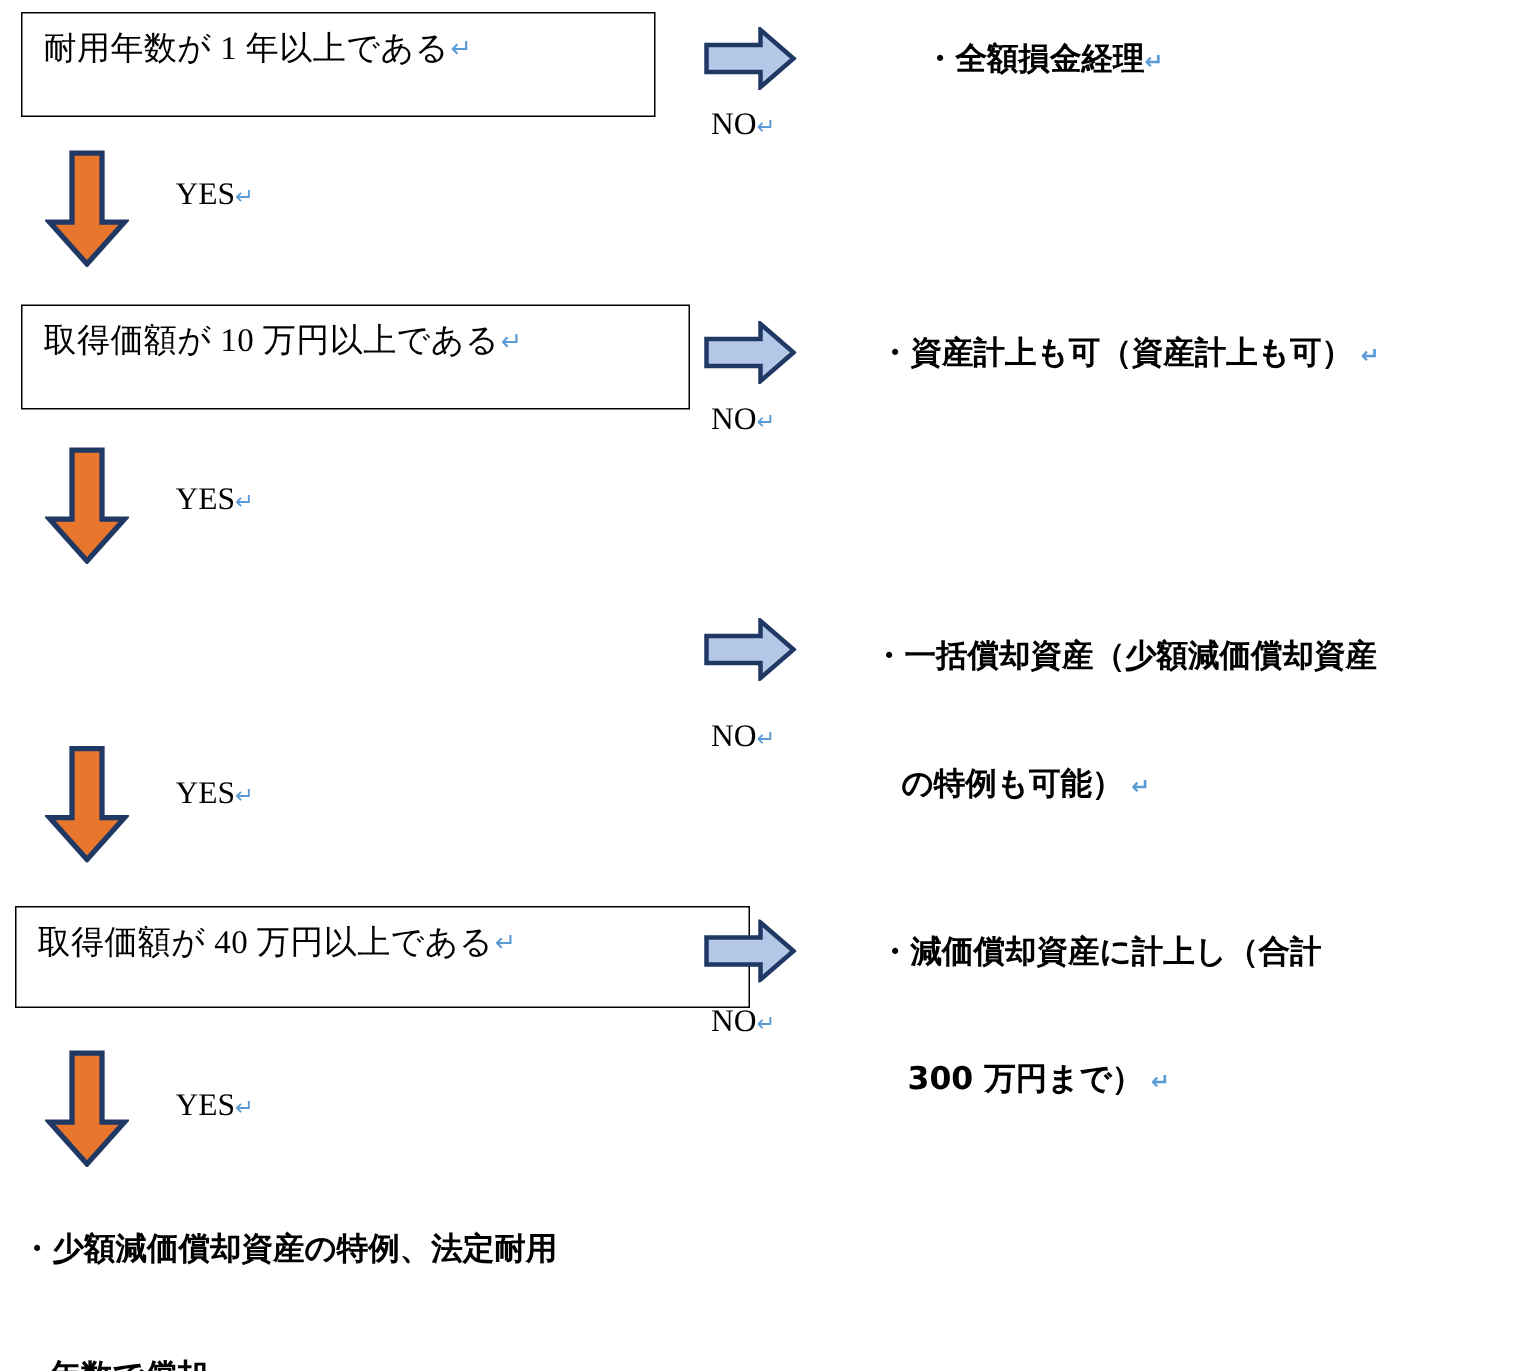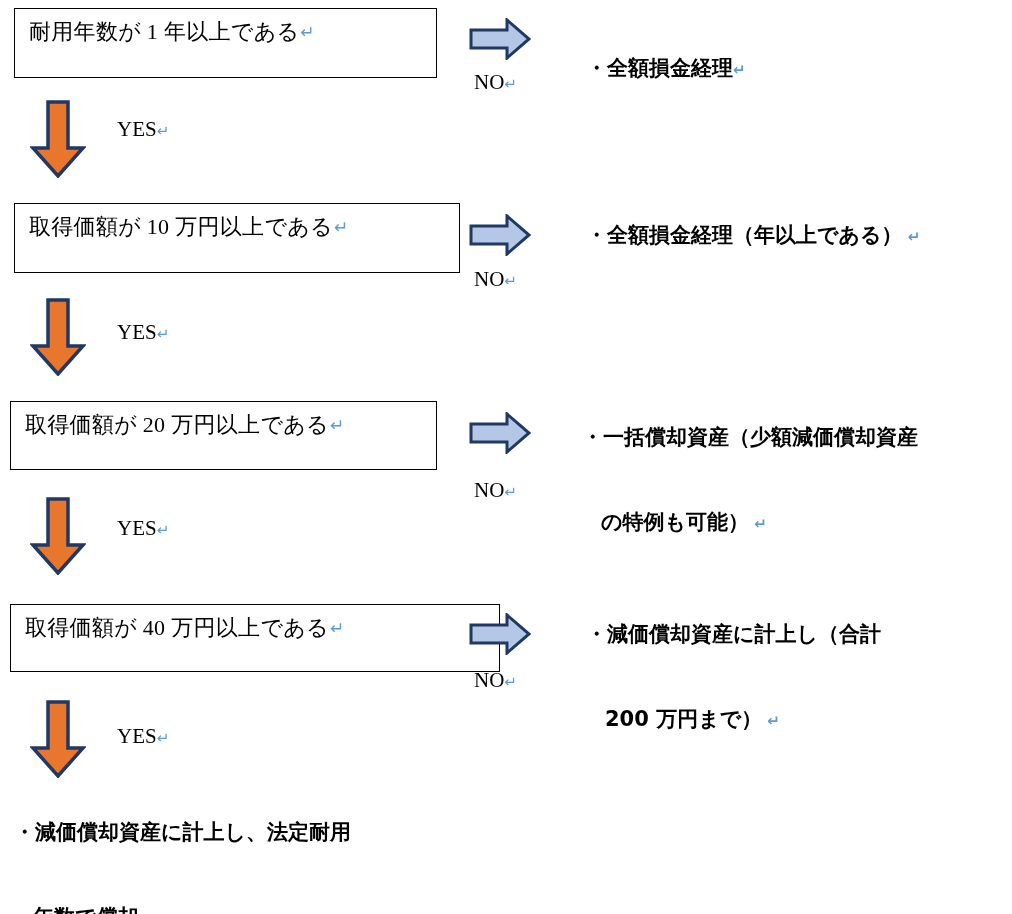--- a/index.html
+++ b/index.html
@@ -111,21 +111,21 @@
   <div class="branch-label" style="left:117px; top:117px;"><span>YES</span><span class="ret-sm">↵</span></div>
 
   <div class="right-arrow" style="left:469px; top:18px;">
     <svg width="62" height="42" viewBox="0 0 62 42">
       <polygon points="2,12 38,12 38,2 60,21 38,40 38,30 2,30" fill="#B4C7E7" stroke="#1F3864" stroke-width="3" stroke-linejoin="miter"></polygon>
     </svg>
   </div>
 
   <div class="branch-label" style="left:474px; top:70px;"><span>NO</span><span class="ret-sm">↵</span></div>
 
-  <div class="outcome" style="left:586px; top:19px;margin-top:29px;">
+  <div class="outcome" style="left:616px; top:19px;">
     <span class="ln"><span>・全額損金経理</span><span class="ret-sm">↵</span></span>
   </div>
 
   <div class="decision-box" style="left:14px; top:203px; width:446px; height:70px;">
     <div class="dbox-text"><span>取得価額が 10 万円以上である</span><span class="ret">↵</span></div>
   </div>
 
   <div class="down-arrow" style="left:30px; top:298px;">
     <svg width="56" height="78" viewBox="0 0 56 78">
       <polygon points="18,2 38,2 38,48 53,48 28,76 3,48 18,48" fill="#E8762C" stroke="#1F3864" stroke-width="3.5" stroke-linejoin="miter"></polygon>
@@ -136,26 +136,23 @@
 
   <div class="right-arrow" style="left:469px; top:214px;">
     <svg width="62" height="42" viewBox="0 0 62 42">
       <polygon points="2,12 38,12 38,2 60,21 38,40 38,30 2,30" fill="#B4C7E7" stroke="#1F3864" stroke-width="3" stroke-linejoin="miter"></polygon>
     </svg>
   </div>
 
   <div class="branch-label" style="left:474px; top:267px;"><span>NO</span><span class="ret-sm">↵</span></div>
 
   <div class="outcome" style="left:586px; top:215px;">
-    <span class="ln"><span>・全額損金経理（年以上である）</span><span class="ret-sm"> ↵</span></span>
-  </div>
-
-  <div class="decision-box" style="left:10px; top:401px; width:427px; height:69px;">
-    <div class="dbox-text"><span>取得価額が 20 万円以上である</span><span class="ret">↵</span></div>
-  </div>
+    <span class="ln"><span>・資産計上も可（資産計上も可）</span><span class="ret-sm"> ↵</span></span>
+  </div>
+
 
   <div class="down-arrow" style="left:30px; top:497px;">
     <svg width="56" height="78" viewBox="0 0 56 78">
       <polygon points="18,2 38,2 38,48 53,48 28,76 3,48 18,48" fill="#E8762C" stroke="#1F3864" stroke-width="3.5" stroke-linejoin="miter"></polygon>
     </svg>
   </div>
 
   <div class="branch-label" style="left:117px; top:516px;"><span>YES</span><span class="ret-sm">↵</span></div>
 
   <div class="right-arrow" style="left:469px; top:412px;">
@@ -186,21 +183,21 @@
   <div class="right-arrow" style="left:469px; top:613px;">
     <svg width="62" height="42" viewBox="0 0 62 42">
       <polygon points="2,12 38,12 38,2 60,21 38,40 38,30 2,30" fill="#B4C7E7" stroke="#1F3864" stroke-width="3" stroke-linejoin="miter"></polygon>
     </svg>
   </div>
 
   <div class="branch-label" style="left:474px; top:668px;"><span>NO</span><span class="ret-sm">↵</span></div>
 
   <div class="outcome" style="left:586px; top:614px;">
     <span class="ln">・減価償却資産に計上し（合計</span>
-    <span class="ln indent"><span>200 万円まで）</span><span class="ret-sm"> ↵</span></span>
+    <span class="ln indent"><span>300 万円まで）</span><span class="ret-sm"> ↵</span></span>
   </div>
 
   <div class="outcome" style="left:14px; top:812px;">
-    <span class="ln">・減価償却資産に計上し、法定耐用</span>
+    <span class="ln">・少額減価償却資産の特例、法定耐用</span>
     <span class="ln indent"><span>年数で償却</span><span class="ret-sm">↵</span></span>
   </div>
 
 </div>
 
 </body></html>

